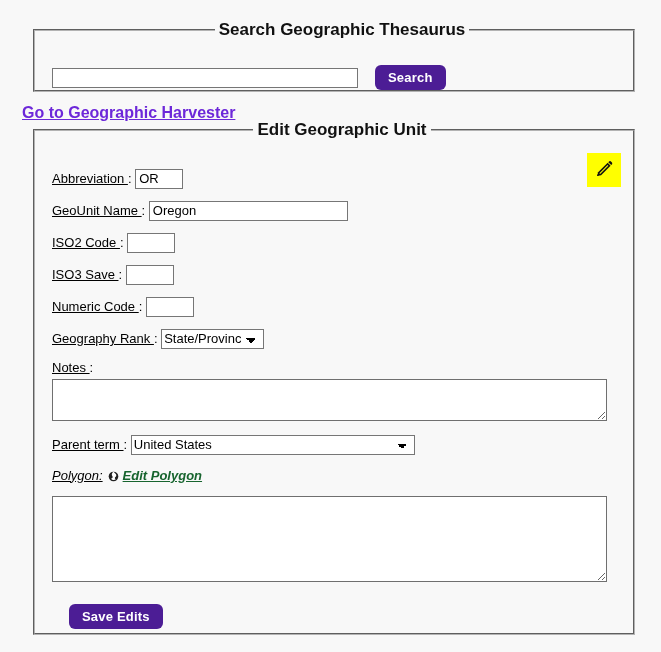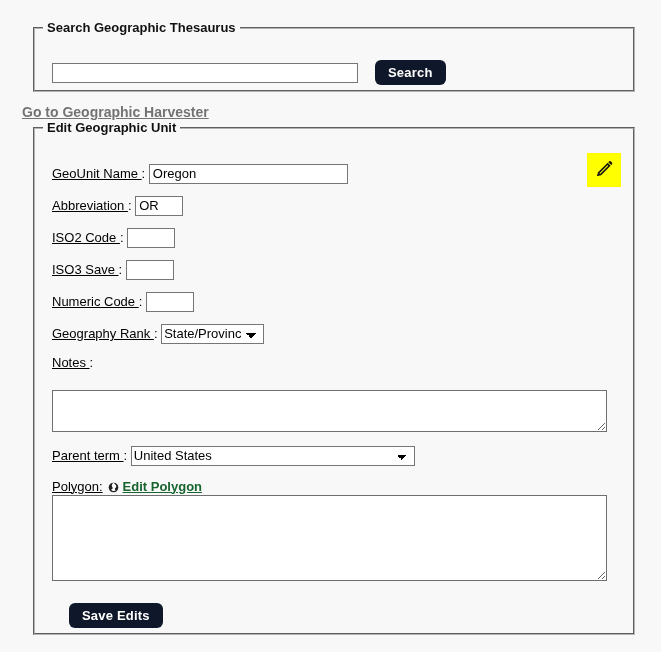--- a/index.html
+++ b/index.html
@@ -23,25 +23,26 @@
   }
 
   
   fieldset {
     border: 2px groove #b3b3b3;
     margin: 0;
     padding: 0;
     background: #f8f8f8;
   }
   legend {
-    font-size: 13px;
+    font-size: 17px;
     font-weight: bold;
     color: #111;
     padding: 0 4px;
     margin-left: 8px;
+    text-align: center;
   }
 
   .fs-search {
     position: absolute;
     left: 33px;
     top: 20px;
     width: 598px;
     height: 68px;
   }
   .fs-edit {
@@ -65,42 +66,42 @@
     height: 20px;
     box-sizing: border-box;
     border: 1px solid #767676;
     background: #fff;
     font-family: "Liberation Sans", sans-serif;
     font-size: 13px;
     padding: 1px 3px;
     outline: none;
   }
   .btn-green {
-    background: #0f172a;
+    background: #4c1d95;
     color: #fff;
     border: none;
     border-radius: 6px;
     font-family: "Liberation Sans", sans-serif;
     font-size: 13px;
     font-weight: bold;
     cursor: pointer;
     padding: 5px 13px;
     letter-spacing: 0.2px;
   }
   .search-btn {
     margin-left: 17px;
   }
 
   
   .harvester-link {
     position: absolute;
     left: 22px;
     top: 104px;
-    color: #737373;
-    font-size: 14px;
+    color: #6d28d9;
+    font-size: 16px;
     font-weight: bold;
     text-decoration: underline;
     cursor: pointer;
   }
 
   
   .form-body {
     position: absolute;
     left: 17px;
     top: 28px;
@@ -154,21 +155,21 @@
       calc(100% - 7px) 8px;
     background-size: 5px 5px, 5px 5px;
     background-repeat: no-repeat;
     padding-right: 22px;
   }
   .sel-rank   { width: 103px; }
   .sel-parent { width: 284px; }
   .sel-pref   { width: 240px; }
 
   .notes-label {
-    margin-bottom: 20px;
+    margin-bottom: 4px;
     height: auto;
   }
 
   .ta {
     box-sizing: border-box;
     width: 555px;
     border: 1px solid #6f6f6f;
     background: #fff;
     font-family: "Liberation Sans", sans-serif;
     font-size: 13px;
@@ -176,22 +177,23 @@
     outline: none;
     resize: both;
     display: block;
   }
   .ta-notes { height: 42px; margin-bottom: 13px; }
   .ta-poly  { height: 86px; margin-bottom: 0; }
 
   .polygon-row {
     display: flex;
     align-items: center;
-    margin-bottom: 0;
+    margin-bottom: 12px;
     height: 18px;
+    font-style: italic;
   }
   .globe-icon {
     display: inline-block;
     width: 11px;
     height: 11px;
     margin: 0 4px 0 5px;
     flex: none;
   }
   .edit-polygon-link {
     color: #17642e;
@@ -233,27 +235,27 @@
   </fieldset>
 
   <a class="harvester-link" href="#">Go to Geographic Harvester</a>
 
   <fieldset class="fs-edit">
     <legend>Edit Geographic Unit</legend>
 
     <div class="form-body">
 
       <div class="frow">
+        <span class="flabel"><u>Abbreviation </u><span>:</span>&nbsp;</span>
+        <input class="txt w-abbr" type="text" value="OR" style="">
+      </div>
+
+      <div class="frow">
         <span class="flabel"><u>GeoUnit Name </u><span>:</span>&nbsp;</span>
         <input class="txt w-name" type="text" value="Oregon" style="">
-      </div>
-
-      <div class="frow">
-        <span class="flabel"><u>Abbreviation </u><span>:</span>&nbsp;</span>
-        <input class="txt w-abbr" type="text" value="OR" style="">
       </div>
 
       <div class="frow">
         <span class="flabel"><u>ISO2 Code </u><span>:</span>&nbsp;</span>
         <input class="txt w-iso" type="text" value="" style="">
       </div>
 
       <div class="frow">
         <span class="flabel"><u>ISO3 Save </u><span>:</span>&nbsp;</span>
         <input class="txt w-iso" type="text" value="" style="">

